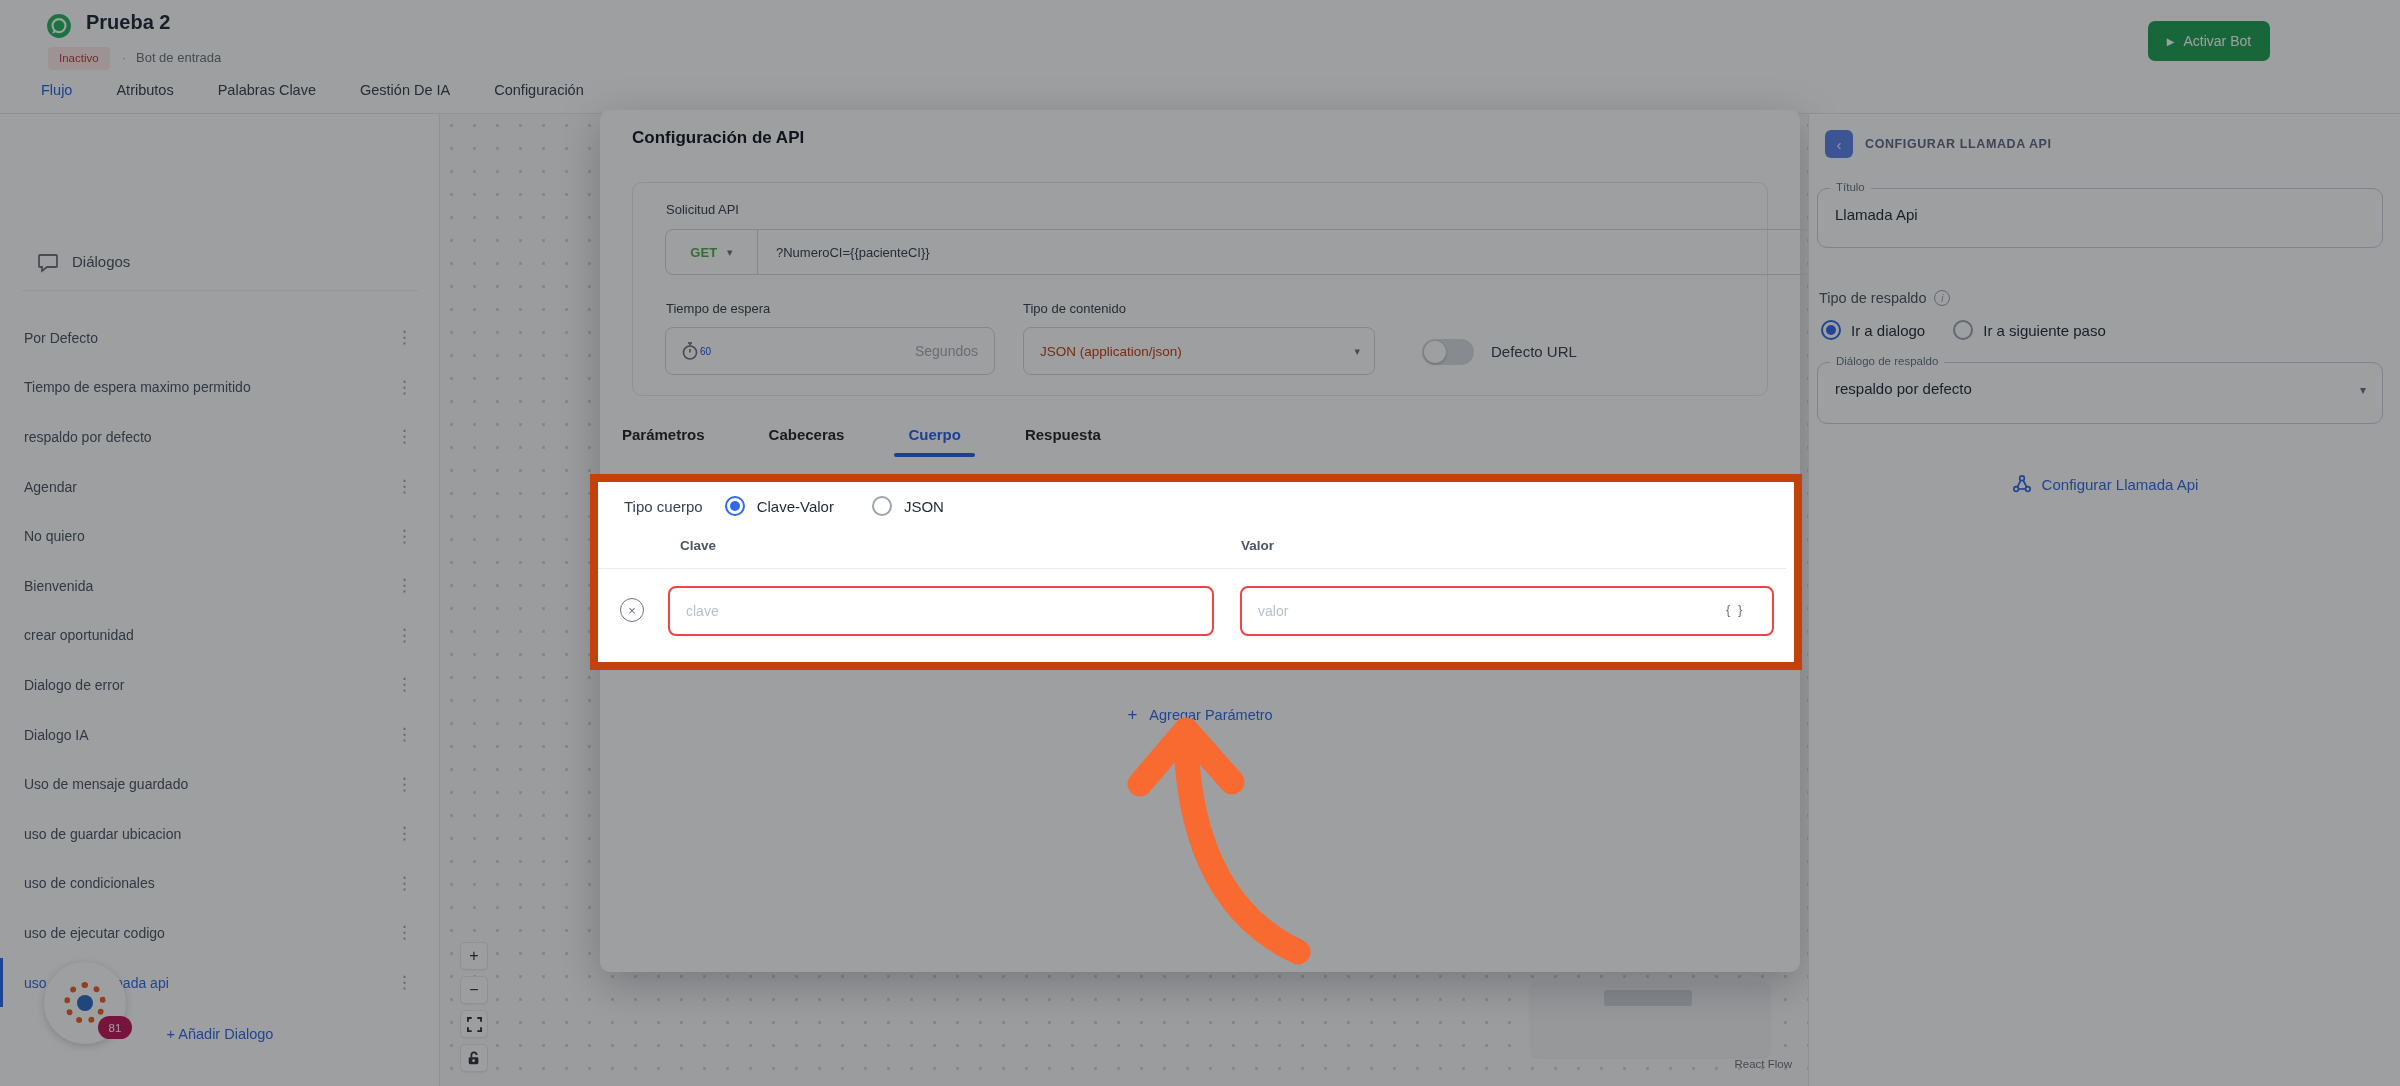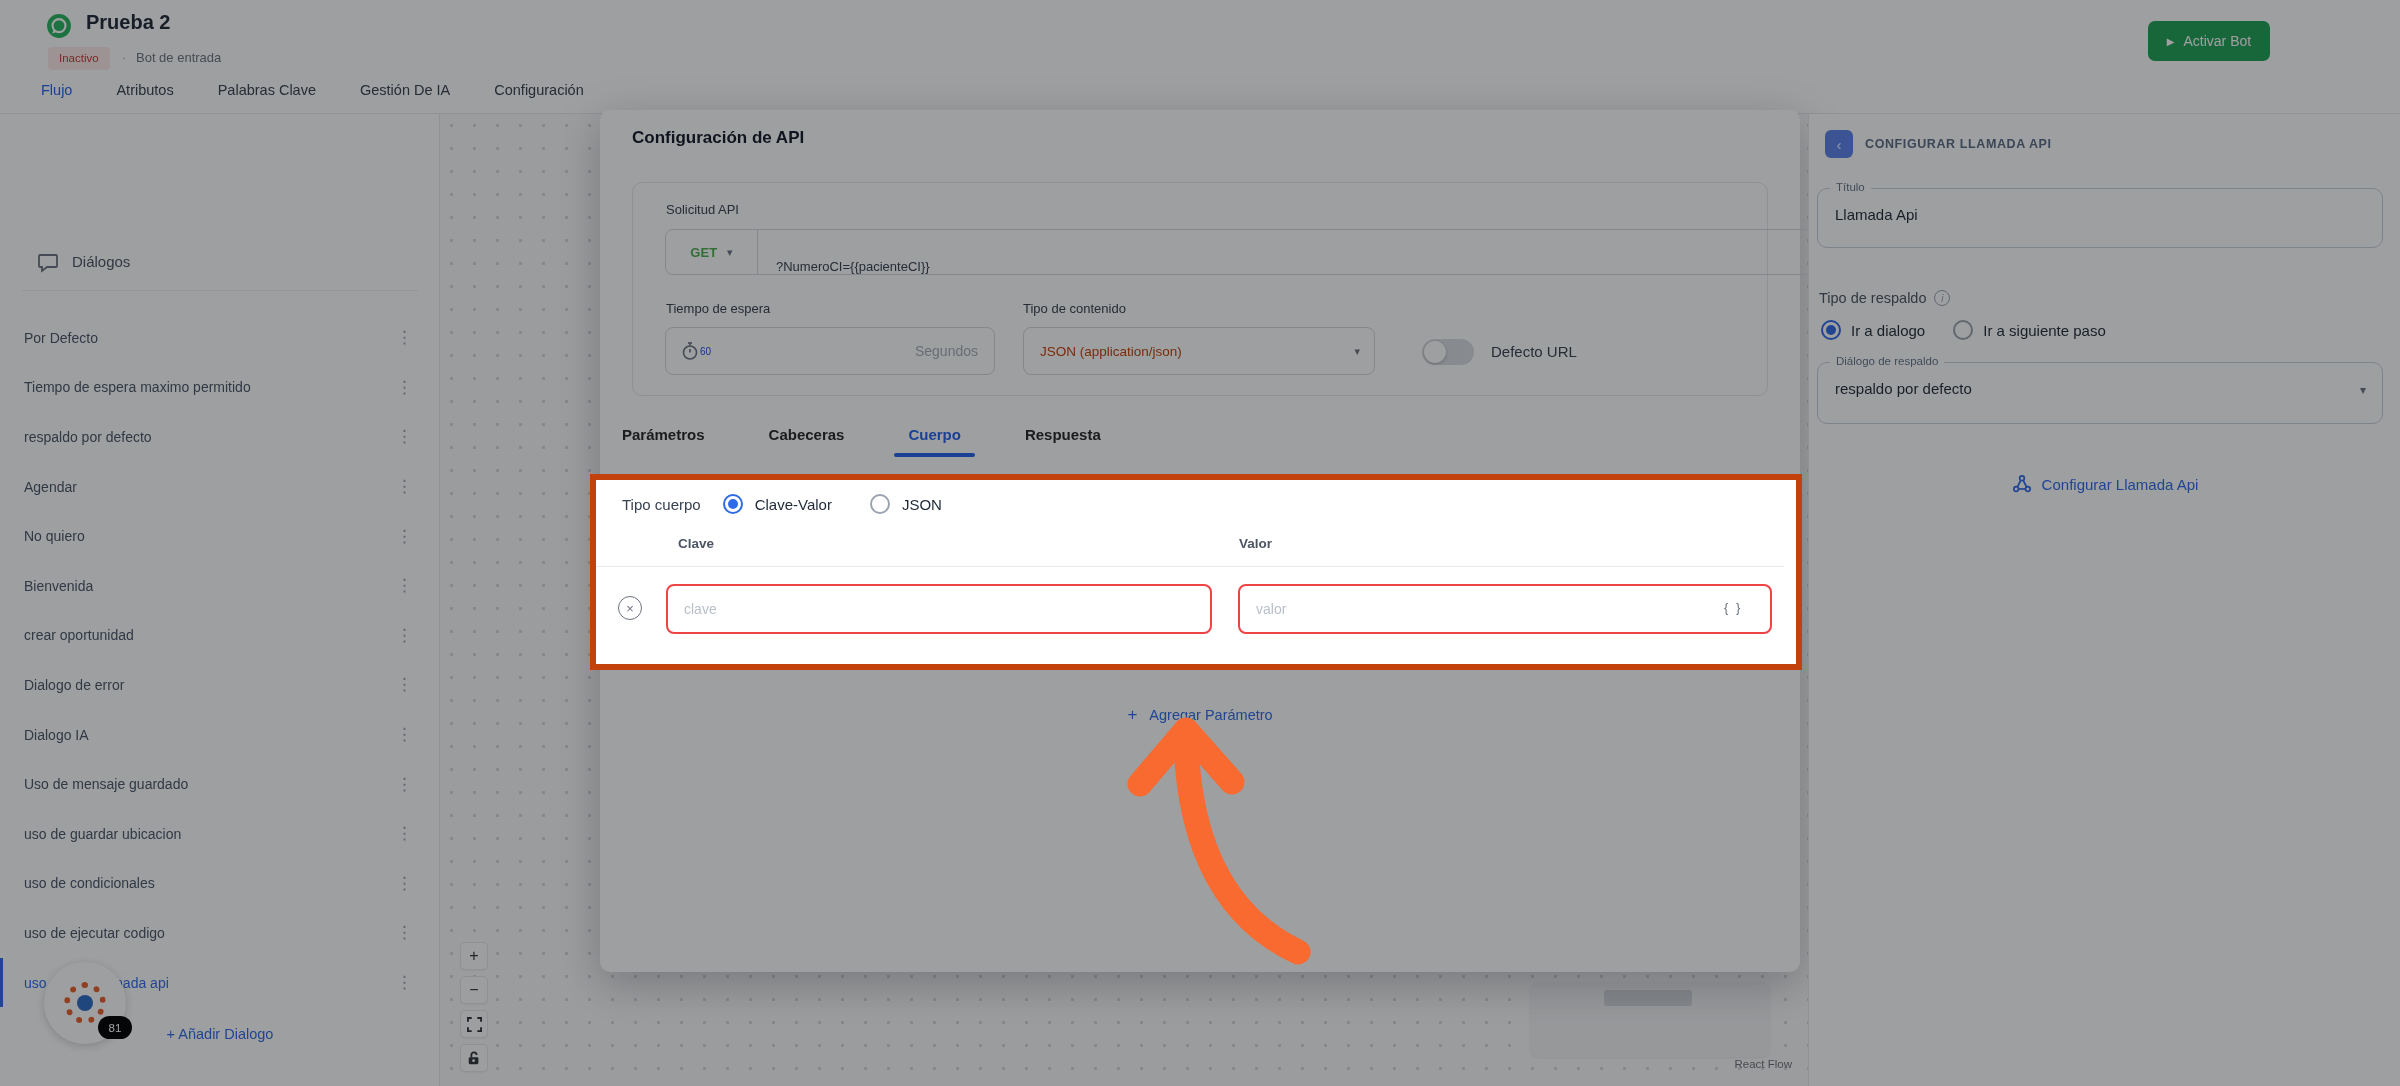--- a/index.html
+++ b/index.html
@@ -35,40 +35,40 @@
   .sb-item { position:relative; height:49.6px; display:flex; align-items:center; cursor:pointer; }
   .sb-item-label { margin-left:24px; font-size:14px; color:#4a5568; flex:1; white-space:nowrap; overflow:hidden; }
   .sb-kebab { margin-right:26px; font-size:17px; color:#9aa2ae; cursor:pointer; }
   .sb-item.selected { box-shadow: inset 3px 0 0 #2f6ae8; }
   .sb-item.selected .sb-item-label { color:#2f6ae8; }
   .sb-add { left:0; top:912px; width:440px; text-align:center; font-size:14.5px; color:#2f6ae8; cursor:pointer; }
   .fab { left:44px; top:962px; width:82px; height:82px; background:#fff; border-radius:50%;
     box-shadow:0 2px 8px rgba(0,0,0,.18); display:flex; align-items:center; justify-content:center; cursor:pointer; }
   .fab-logo { width:42px; height:42px; border:6px dotted #e8612c; border-radius:50%; display:flex; align-items:center; justify-content:center; }
   .fab-logo-dot { width:16px; height:16px; background:#2e6bc6; border-radius:50%; }
-  .fab-badge { left:98px; top:1016px; min-width:34px; height:23px; background:#000000; color:#fff;
+  .fab-badge { left:98px; top:1016px; min-width:34px; height:23px; background:#be185d; color:#fff;
     border-radius:12px; font-size:11.5px; display:flex; align-items:center; justify-content:center; padding:0 8px; }
 
   
   .canvas { left:440px; top:114px; width:1368px; height:972px; background:#fbfbfc;
     background-image: radial-gradient(circle, #d8d9dc 1.4px, transparent 1.6px); background-size:23px 23px; }
   .flow-node { left:1530px; top:982px; width:240px; height:75px; background:#f3f4f6; border-radius:8px; box-shadow:0 1px 3px rgba(0,0,0,.08); }
   .flow-node-block { left:1604px; top:990px; width:88px; height:16px; background:#d4d7dc; border-radius:3px; }
   .rf-attribution { left:1652px; top:1058px; width:140px; text-align:right; font-size:11.5px; color:#6d727a; }
   .rf-controls { left:460px; top:942px; display:flex; flex-direction:column; gap:6px; }
   .rf-btn { width:28px; height:28px; background:#fdfdfd; border:1px solid #e6e8ec; border-radius:5px;
     display:flex; align-items:center; justify-content:center; font-size:16px; color:#2f3237; cursor:pointer; box-shadow:0 1px 2px rgba(0,0,0,.06); }
 
   
   .modal { left:600px; top:110px; width:1200px; height:862px; background:#fff; border-radius:10px;
     box-shadow:0 12px 44px rgba(15,20,30,.25); }
   .modal-title { left:32px; top:18px; font-size:17px; font-weight:bold; color:#111827; }
   .req-card { left:32px; top:72px; width:1136px; height:214px; border:1px solid #e6e8ec; border-radius:10px; }
   .req-label { left:33px; top:19px; font-size:13px; color:#374151; }
-  .req-group { left:32px; top:46px; width:1292px; height:46px; border:1px solid #d4d8de; border-radius:8px; display:flex; align-items:flex-end; }
+  .req-group { left:32px; top:46px; width:1292px; height:46px; border:1px solid #d4d8de; border-radius:8px; display:flex; align-items:center; }
   .method-seg { width:92px; height:100%; display:flex; align-items:center; justify-content:center; gap:10px;
     border-right:1px solid #d4d8de; cursor:pointer; }
   .method-txt { font-size:13px; font-weight:bold; color:#4caf50; }
   .chev { font-size:11px; color:#6b7280; }
   .req-url { margin-left:18px; font-size:13px; color:#374151; flex:1; }
   .vars-icon { margin-right:16px; font-size:13px; color:#6b7280; letter-spacing:2px; cursor:pointer; }
   .lbl-timeout { left:33px; top:118px; font-size:13px; color:#374151; }
   .lbl-ctype  { left:390px; top:118px; font-size:13px; color:#374151; }
   .timeout-box { left:32px; top:144px; width:330px; height:48px; border:1px solid #d4d8de; border-radius:8px;
     display:flex; align-items:center; }
@@ -83,21 +83,21 @@
   .knob { position:absolute; left:2px; top:2px; width:22px; height:22px; background:#fff; border-radius:50%; box-shadow:0 1px 3px rgba(0,0,0,.25); }
   .esc-label { left:858px; top:160px; font-size:15px; color:#374151; }
 
   .modal-tabs { left:12px; top:316px; display:flex; gap:44px; }
   .m-tab { font-size:15px; font-weight:bold; color:#262626; position:relative; padding:0 10px 14px 10px; cursor:pointer; }
   .m-tab.active { color:#2563eb; }
   .m-tab.active::after { content:""; position:absolute; left:-4px; right:-4px; bottom:0; height:4px; background:#2563eb; border-radius:2px; }
 
   
   .spotlight { left:-10px; top:364px; width:1212px; height:196px; background:#fff;
-    border:6px solid #c2410c; z-index:60; }
+    border:8px solid #c2410c; z-index:60; }
   .bodytype-row { left:26px; top:14px; display:flex; align-items:center; gap:12px; }
   .bodytype-label { font-size:15px; color:#374151; margin-right:10px; }
   .radio { width:20px; height:20px; border-radius:50%; border:2px solid #9aa3af; background:#fff; display:inline-block; position:relative; cursor:pointer; }
   .radio.on { border-color:#2f6ae8; }
   .radio.on::after { content:""; position:absolute; left:3px; top:3px; width:10px; height:10px; border-radius:50%; background:#2f6ae8; }
   .radio-label { font-size:15px; color:#1f2937; margin-right:26px; cursor:pointer; }
   .col-key { left:82px; top:56px; font-size:13.5px; font-weight:bold; color:#4b5563; }
   .col-val { left:643px; top:56px; font-size:13.5px; font-weight:bold; color:#4b5563; }
   .cols-divider { left:0px; top:86px; width:1188px; height:1px; background:#e9ecef; }
   .remove-btn { left:22px; top:116px; width:24px; height:24px; border:1.5px solid #6b7280; border-radius:50%;

